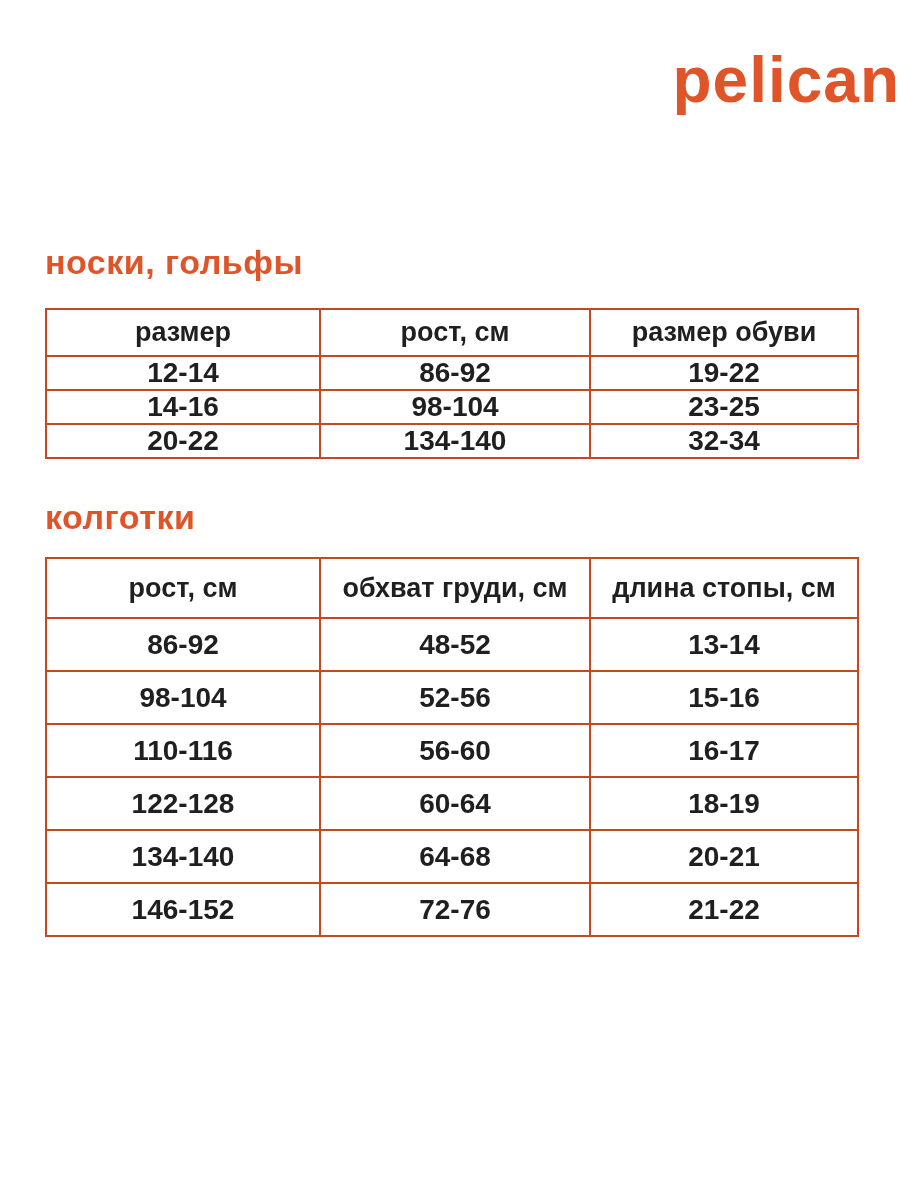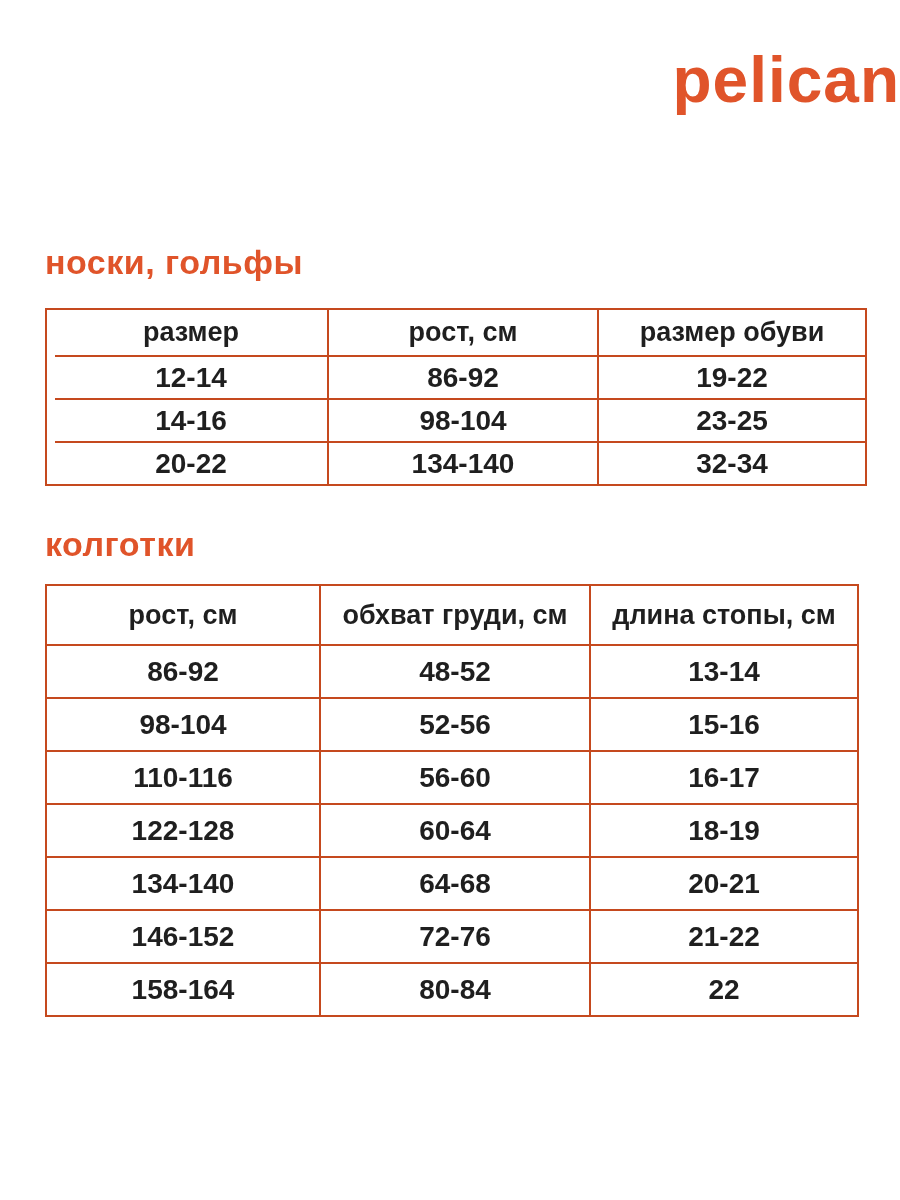--- a/index.html
+++ b/index.html
@@ -37,38 +37,38 @@
   .title-2{margin-top:34px;}
   .size-table{
     margin-left:45px;
     width:810px;
     table-layout:fixed;
     border-collapse:separate;
     border-spacing:0;
     border:2px solid var(--border);
     background:#ffffff;
   }
-  .t1{margin-top:22px;padding-left:8px;}
+  .t1{margin-top:22px;}
   .t2{margin-top:16px;}
   .size-table th,.size-table td{
     text-align:center;
     vertical-align:middle;
     font-weight:bold;
     color:var(--text);
     border-left:2px solid var(--border);
   }
   .size-table th:first-child,.size-table td:first-child{border-left:none;}
   .size-table th:nth-child(1),.size-table td:nth-child(1){width:272px;}
   .size-table th:nth-child(2),.size-table td:nth-child(2){width:270px;}
   .size-table th:nth-child(3),.size-table td:nth-child(3){width:268px;}
   .size-table tbody td{border-top:2px solid var(--border);}
   .size-table th{font-size:27px;}
   .size-table td{font-size:28px;}
   .t1 th{height:45px;}
-  .t1 td{height:43px;margin-left:12px;}
+  .t1 td{height:34px;margin-left:12px;}
   .t2 th{height:58px;}
   .t2 td{height:53px;}
 </style>
 </head>
 <body>
 
 <div class="page">
 
   <div class="logo">pelican</div>
 
@@ -136,22 +136,17 @@
           <tr>
             <td>134-140</td>
             <td>64-68</td>
             <td>20-21</td>
           </tr>
           <tr>
             <td>146-152</td>
             <td>72-76</td>
             <td>21-22</td>
           </tr>
-          <tr>
-            <td>158-164</td>
-            <td>80-84</td>
-            <td>22</td>
-          </tr>
         </tbody>
     </table>
   </section>
 
 </div>
 
 </body></html>

